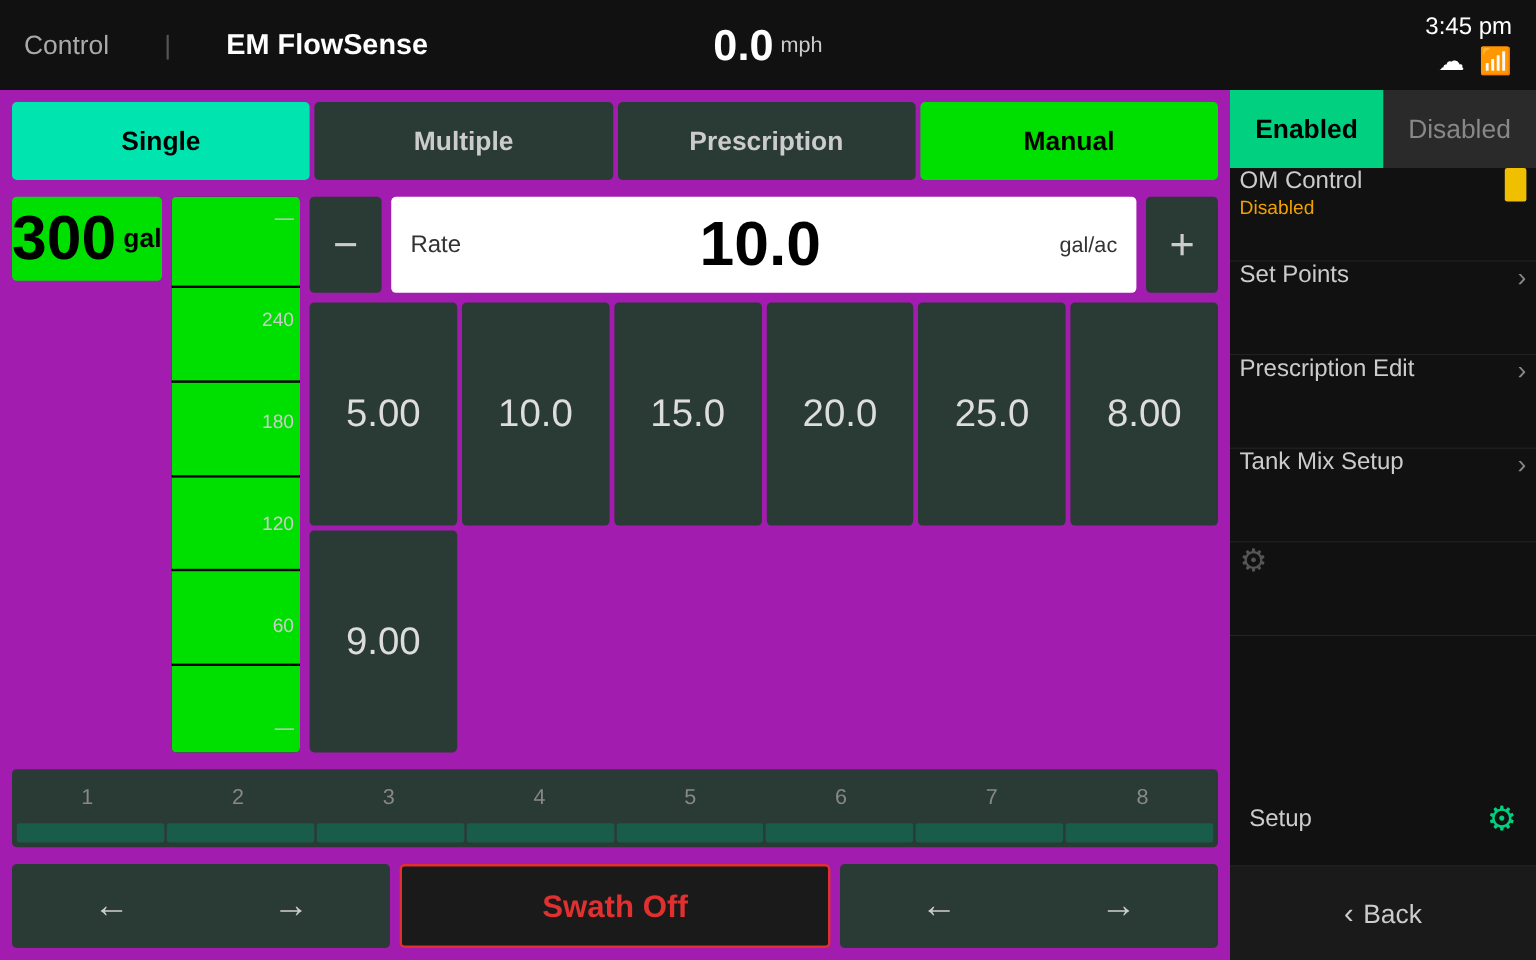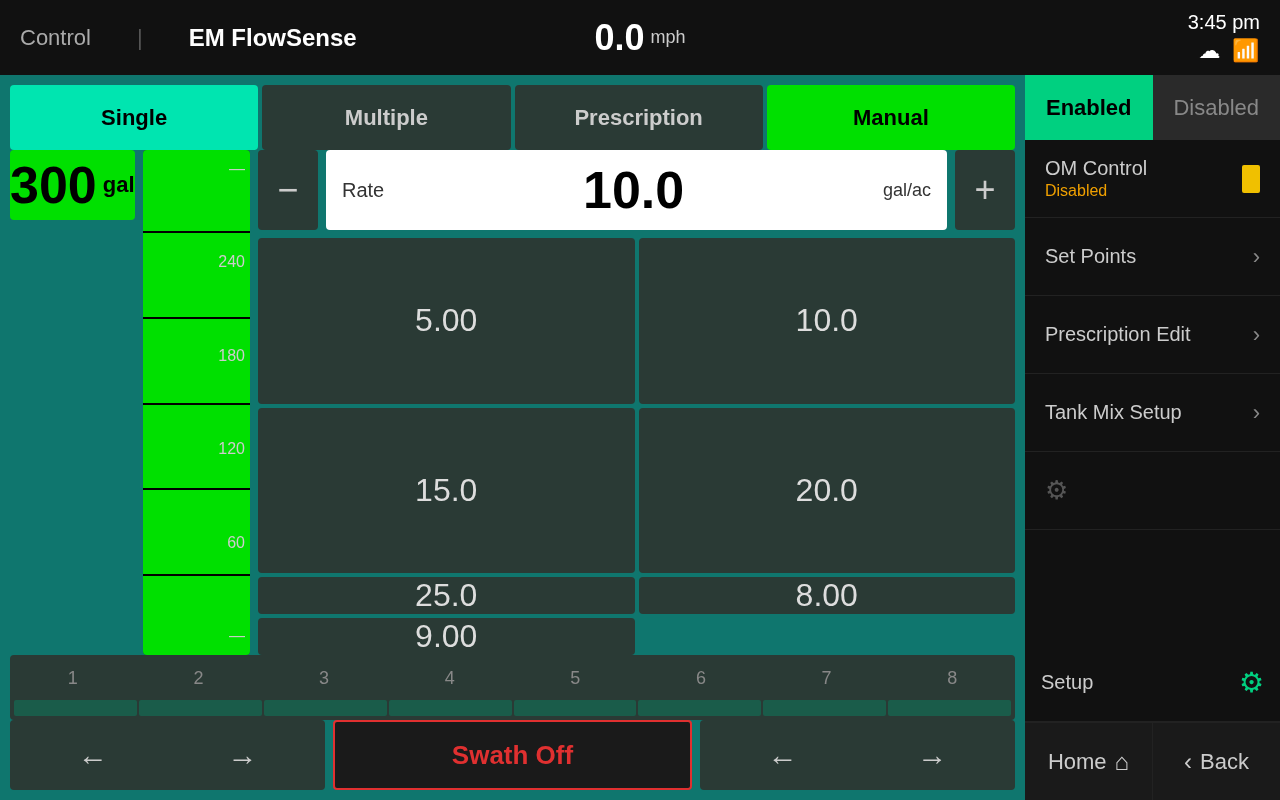--- a/index.html
+++ b/index.html
@@ -77,25 +77,25 @@
 
     
     #main {
       display: flex;
       height: 725px;
     }
 
     
     #left-panel {
       flex: 1;
-      background: #0f766e;
+      background: #a21caf;
       display: flex;
       flex-direction: column;
       padding: 10px;
-      gap: 0;
+      gap: 14px;
     }
 
     
     .tabs-row {
       display: flex;
       gap: 4px;
       height: 65px;
     }
     .tab-btn {
       flex: 1;
@@ -232,21 +232,21 @@
     }
     .rate-unit {
       font-size: 18px;
       color: #333;
     }
 
     
     .preset-grid {
       flex: 1;
       display: grid;
-      grid-template-columns: repeat(2, 1fr);
+      grid-template-columns: repeat(6, 1fr);
       grid-template-rows: repeat(2, 1fr);
       gap: 4px;
     }
     .preset-cell {
       background: #2a3a35;
       display: flex;
       align-items: center;
       justify-content: center;
       font-size: 32px;
       color: #ddd;
@@ -354,22 +354,22 @@
       align-items: center;
       justify-content: center;
       font-size: 22px;
       color: #888;
       cursor: pointer;
     }
 
     
     .sidebar-item {
       display: flex;
-      align-items: center;
-      padding: 0 20px;
+      align-items: flex-start;
+      padding: 0 8px;
       height: 78px;
       border-bottom: 1px solid #222;
       cursor: pointer;
       position: relative;
     }
     .sidebar-item-content {
       flex: 1;
     }
     .sidebar-item-title {
       font-size: 20px;
@@ -598,24 +598,20 @@
     <div style="flex:1;"></div>
 
     <div class="sidebar-setup">
       <div class="sidebar-item-content">
         <div class="sidebar-item-title">Setup</div>
       </div>
       <span class="setup-icon">⚙</span>
     </div>
 
     <div class="bottom-nav-row">
-      <button class="home-btn">
-        <span>Home</span>
-        <span class="home-icon">⌂</span>
-      </button>
       <button class="back-btn">
         <span class="back-icon">‹</span>
         <span>Back</span>
       </button>
     </div>
 
   </div>
 </div>
 
 </body></html>

